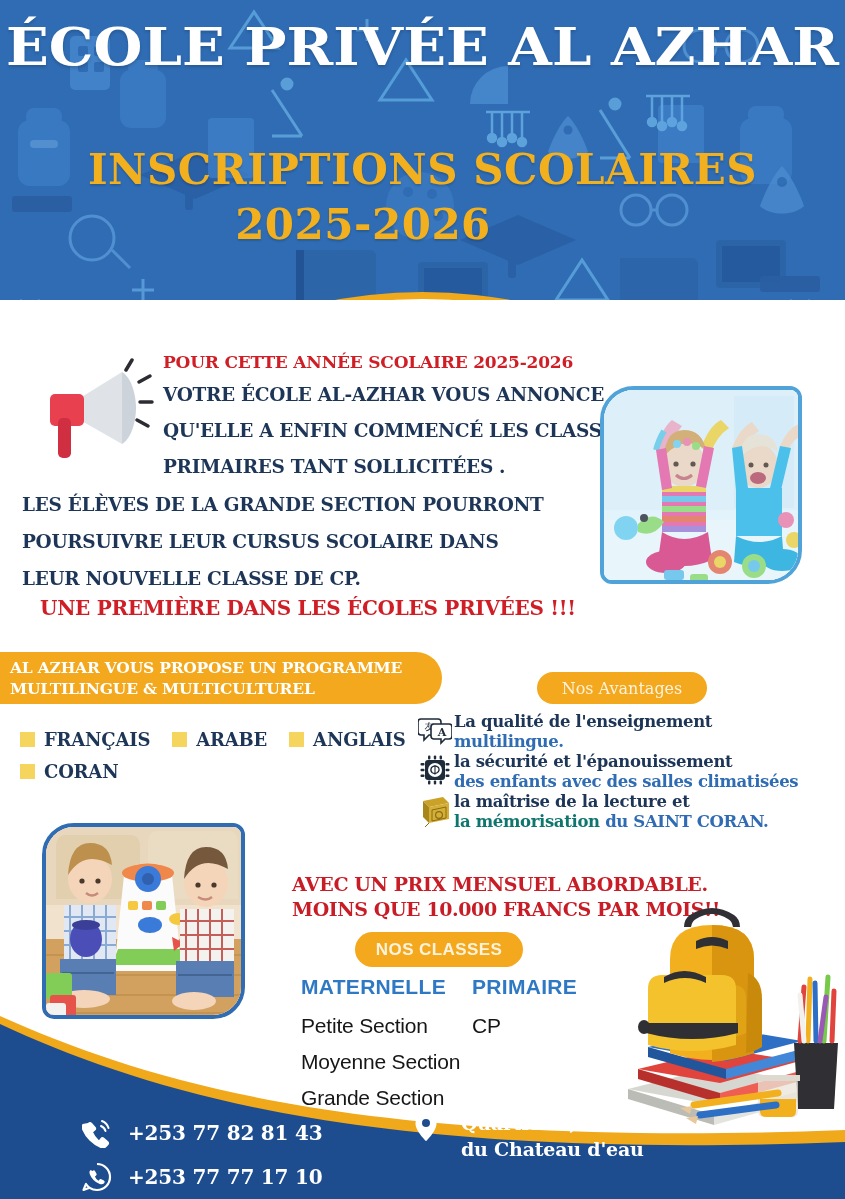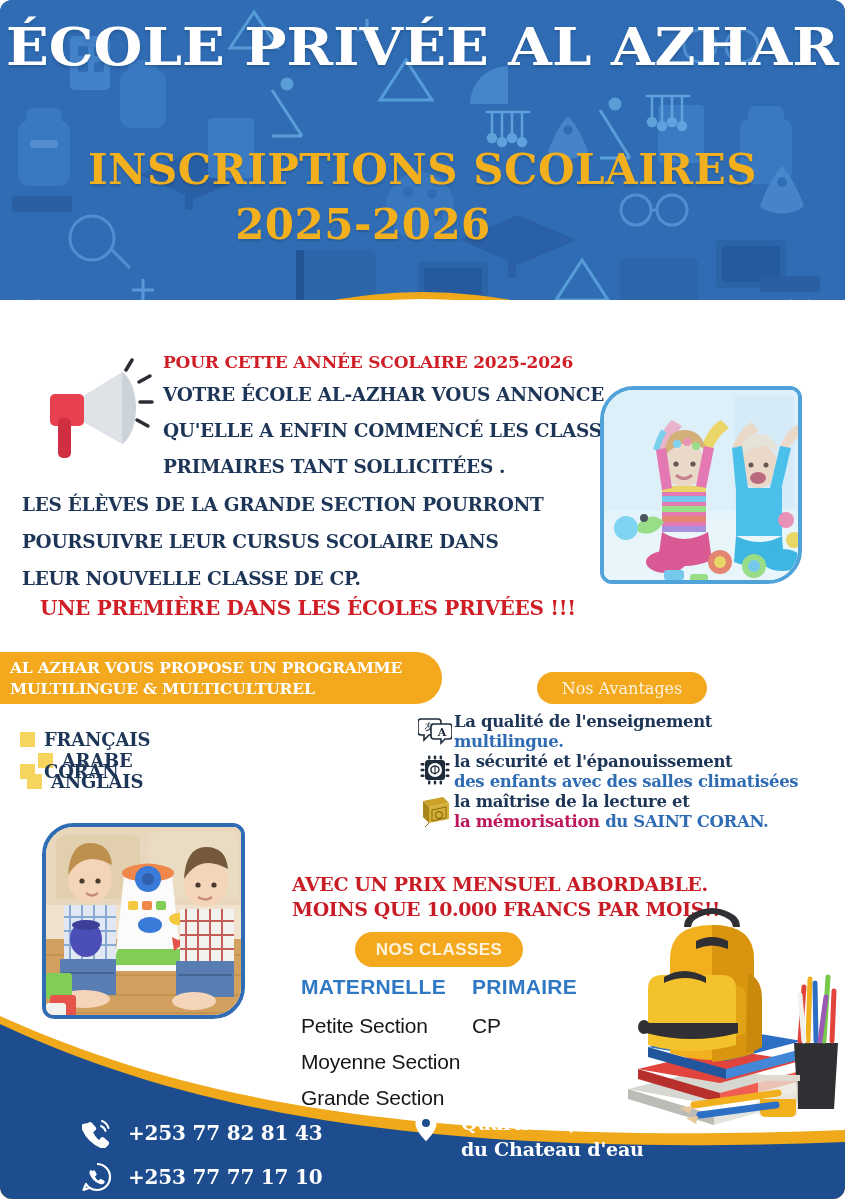--- a/index.html
+++ b/index.html
@@ -7,21 +7,20 @@
     width: 845px; height: 1199px;
     font-family: "Liberation Serif", serif;
     background: #ffffff;
     overflow: hidden;
   }
   .poster {
     position: relative;
     width: 845px; height: 1199px;
     background: #ffffff;
     overflow: hidden;
-    border-radius: 12px;
   }
 
   
   .header {
     position: absolute; left: 0; top: 0;
     width: 845px; height: 330px;
     background: #2f6cb4;
     overflow: hidden;
   }
   .pattern {
@@ -144,21 +143,21 @@
   }
   .prog-pill div {
     color: #ffffff;
     font-family: "DejaVu Serif", serif;
     font-weight: bold; font-size: 15.5px;
     line-height: 21px;
     letter-spacing: -0.2px;
   }
 
   .lang-row { position: absolute; z-index: 6; display: flex; align-items: center; }
-  .lang-row1 { left: 20px; top: 729px; flex-direction: column; }
+  .lang-row1 { left: 20px; top: 729px; }
   .lang-row2 { left: 20px; top: 761px; }
   .lang-item { display: flex; align-items: center; margin-right: 22px; }
   .lang-sq { width: 15px; height: 15px; background: #f6d55f; margin-right: 9px; }
   .lang-tx {
     color: #1d3557;
     font-family: "DejaVu Serif", serif;
     font-weight: bold; font-size: 18px;
     letter-spacing: -0.2px;
   }
 
@@ -174,21 +173,21 @@
     color: #fdf3dc;
     font-family: "DejaVu Serif", serif;
     font-weight: normal; font-size: 16px;
   }
   .adv-list { position: absolute; left: 418px; top: 712px; width: 427px; z-index: 6; }
   .adv-item { position: relative; display: flex; align-items: flex-start; margin-bottom: 1px; }
   .adv-ico { width: 34px; min-width: 34px; height: 34px; margin-right: 2px; margin-top: 1px; }
   .adv-txt { font-family: "DejaVu Serif", serif; font-weight: bold; font-size: 16.5px; line-height: 19.5px; letter-spacing: -0.35px; }
   .adv-ln1 { color: #1d3557; }
   .adv-ln2 { color: #2f6cb4; }
-  .adv-ln2 .dk { color: #be185d; }
+  .adv-ln2 .dk { color: #0f766e; }
 
   
   .price {
     position: absolute; left: 292px; top: 872px; z-index: 6;
     color: #c81d26;
     font-family: "DejaVu Serif", serif;
     font-weight: bold; font-size: 19px;
     line-height: 25px;
     letter-spacing: -0.4px;
     white-space: nowrap;

